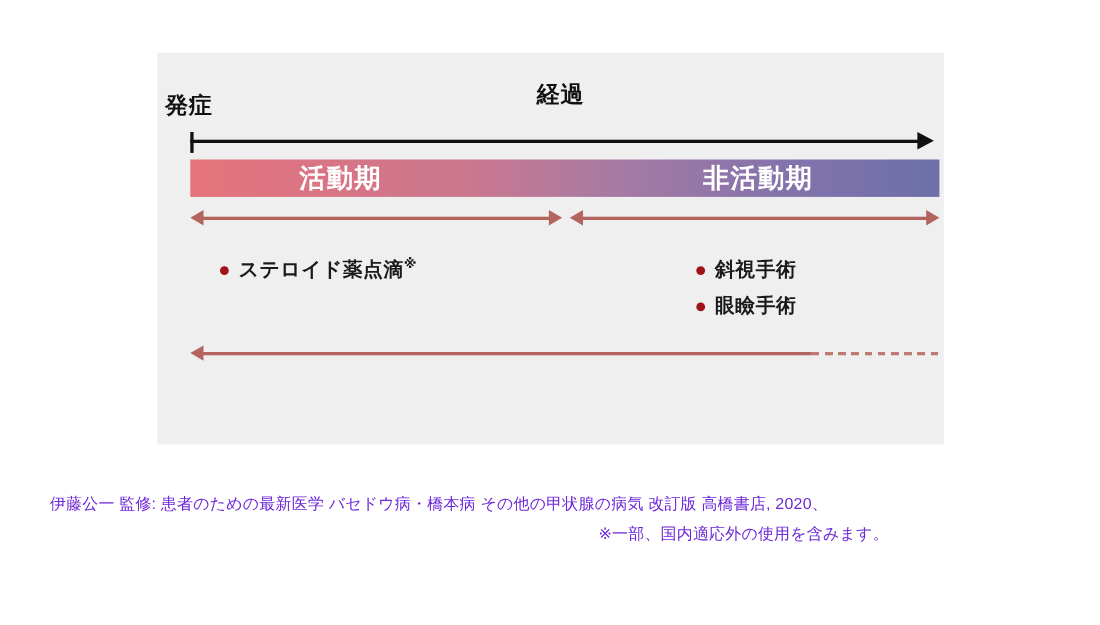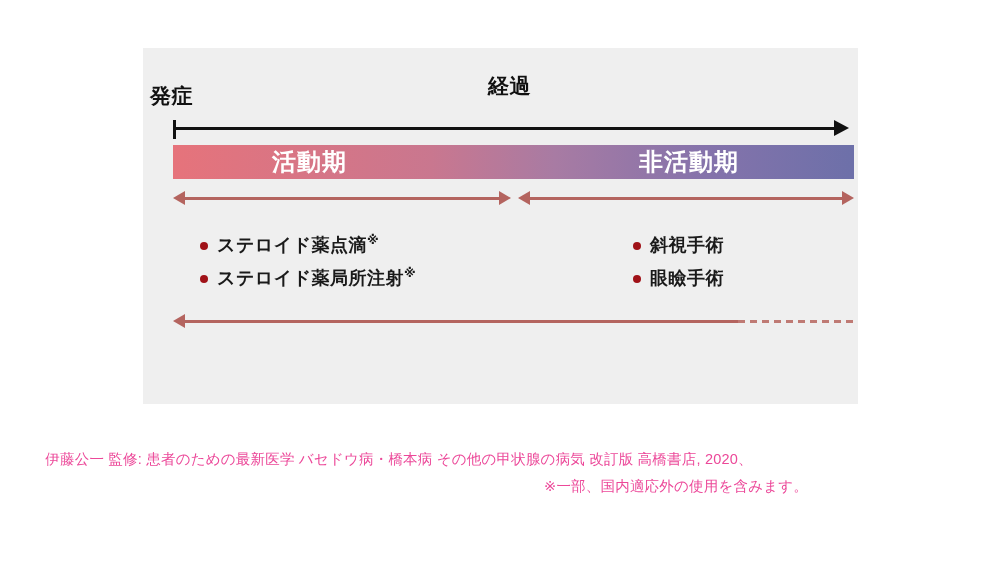--- a/index.html
+++ b/index.html
@@ -198,21 +198,21 @@
       #bf7a74 0px, #bf7a74 7px, rgba(0,0,0,0) 7px, rgba(0,0,0,0) 12px);
   }
 
   
   #caption {
     position: absolute;
     left: 0;
     top: 446px;
     width: 808px;
     font-size: 14.5px;
-    color: #ec4899;
+    color: #6d28d9;
     line-height: 1.85;
     letter-spacing: 0.2px;
   }
   .caption-line {
     white-space: nowrap;
   }
   #caption-line-1 { text-align: center; padding-right: 10px; }
   #caption-line-2 { text-align: center; padding-left: 40px; }
   #caption-line-3 { text-align: right;  padding-left: 120px; }
 </style>
@@ -242,23 +242,20 @@
   </div>
   <div class="dbl-arrow" id="arrow-inactive">
     <span class="head-left"></span>
     <span class="shaft"></span>
     <span class="head-right"></span>
   </div>
 
   <ul class="bullet-list" id="list-active">
     <li>
       <span>ステロイド薬点滴</span><span class="note">※</span>
-    </li>
-    <li>
-      <span>ステロイド薬局所注射</span><span class="note">※</span>
     </li>
   </ul>
 
   <ul class="bullet-list" id="list-inactive">
     <li>
       <span>斜視手術</span><span class="note"></span>
     </li>
     <li>
       <span>眼瞼手術</span><span class="note"></span>
     </li>

